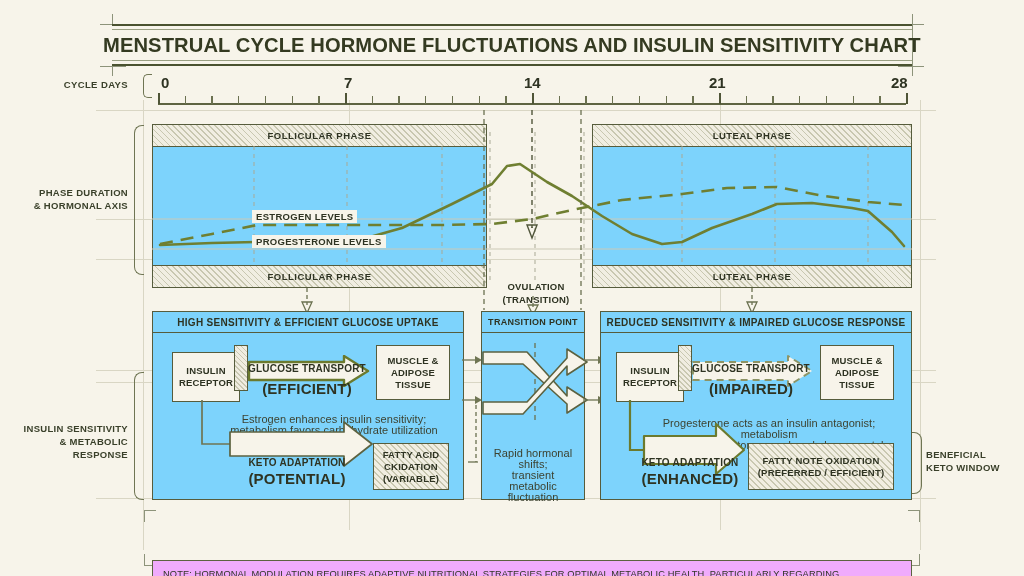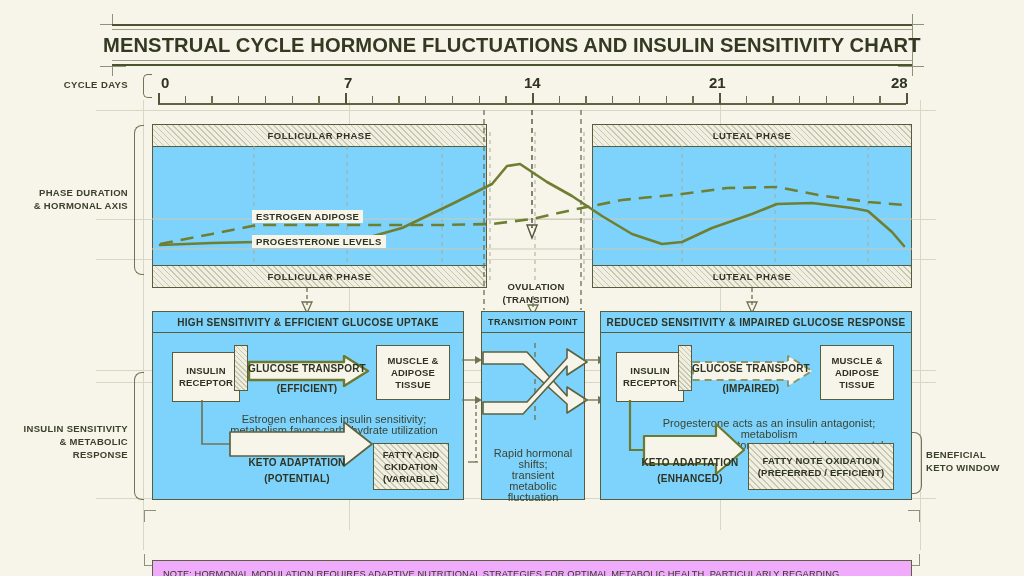--- a/index.html
+++ b/index.html
@@ -136,21 +136,21 @@
     font-size: 10px; font-weight: bold; letter-spacing: .3px; color: #2e3322;
   }
   .note-text {
     position: absolute; text-align: center; font-size: 11px; line-height: 11px;
     color: #3c4230; letter-spacing: .05px;
   }
   .flow-label {
     position: absolute; text-align: center; font-size: 10px; font-weight: bold;
     line-height: 13px; letter-spacing: .2px; color: #2e3322;
   }
-  .flow-label .sub { font-size: 10px; }
+  .flow-label .sub { font-size: 15px; }
 
   .arrow-svg { position: absolute; }
   .arrow-svg svg { display: block; }
 
   
   #note-box {
     position: absolute; left: 152px; top: 516px; width: 760px; height: 44px;
     border: 1.4px solid #5c6240; background: #f0abfc;
     padding: 7px 10px;
     font-size: 9.3px; font-weight: normal; line-height: 13px; letter-spacing: .1px;
@@ -277,21 +277,21 @@
       <path d="M 8,120 L 60,110 L 105,101 L 200,101 L 290,101 L 340,100 L 380,95
                L 420,86 L 470,76 L 530,70 L 575,64 L 625,63 L 672,72 L 716,78 L 752,81" fill="none" stroke="#6f7f31" stroke-width="2.6" stroke-dasharray="13 8" stroke-linecap="butt" stroke-linejoin="round"></path>
 
       <path d="M 8,121 L 60,119 L 105,118 L 200,118 L 250,104 L 300,80 L 340,60
                L 355,42 L 368,40 L 395,58 L 420,72 L 450,92 L 480,110 L 510,120
                L 530,118 L 560,104 L 600,90 L 625,80 L 660,79 L 700,84 L 716,87
                L 740,108 L 752,122" fill="none" stroke="#6f7f31" stroke-width="2.6" stroke-linecap="round" stroke-linejoin="round"></path>
     </svg>
   </div>
 
-  <div class="curve-label" style="left:252px; top:210px;">ESTROGEN ADIPOSE</div>
+  <div class="curve-label" style="left:252px; top:210px;">ESTROGEN LEVELS</div>
   <div class="curve-label" style="left:252px; top:235px;">PROGESTERONE LEVELS</div>
 
   <div class="arrow-svg" style="left:480px; top:110px;">
     <svg width="110" height="200">
       <line x1="4" y1="0" x2="4" y2="200" stroke="#6b7150" stroke-width="1.3" stroke-dasharray="5 4"></line>
       <line x1="101" y1="0" x2="101" y2="200" stroke="#6b7150" stroke-width="1.3" stroke-dasharray="5 4"></line>
       <line x1="52" y1="0" x2="52" y2="118" stroke="#50553a" stroke-width="1.4" stroke-dasharray="5 4"></line>
       <path d="M 52,128 L 47,115 L 57,115 Z" fill="none" stroke="#50553a" stroke-width="1.4"></path>
       <line x1="52" y1="115" x2="52" y2="118" stroke="#50553a" stroke-width="1.4"></line>
     </svg>

